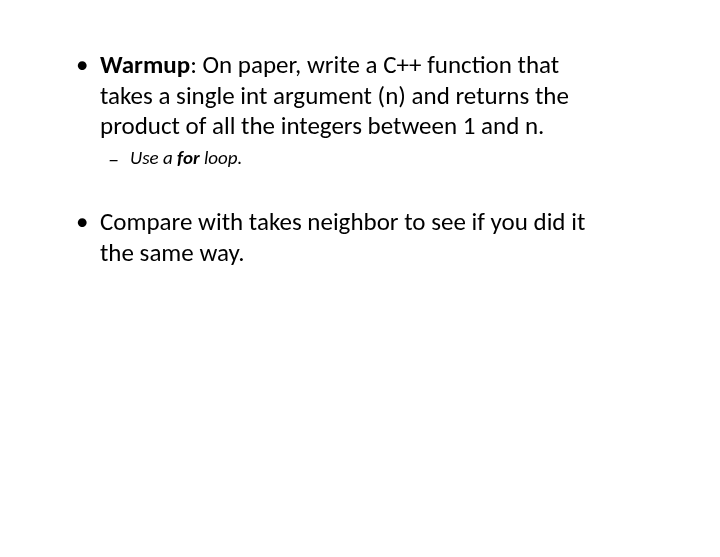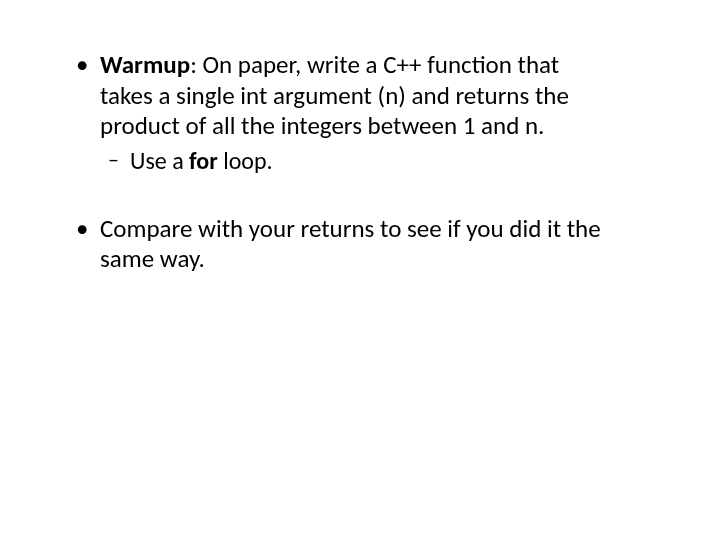--- a/index.html
+++ b/index.html
@@ -36,23 +36,24 @@
     top: 0;
     font-size: 25px;
   }
   ul.level2 {
     margin: 4px 0 0 0;
     padding: 0 0 0 30px;
     list-style: none;
   }
   ul.level2 > li {
     position: relative;
-    font-size: 24px;
+    font-size: 19px;
     line-height: 1.25;
     padding-left: 0;
+    font-style: italic;
   }
   ul.level2 > li::before {
     content: "–";
     position: absolute;
     left: -22px;
     top: 0;
     font-size: 22px;
   }
   .spacer {
     height: 30px;
@@ -71,16 +72,16 @@
     <li>
       <b>Warmup</b><span>: On paper, write a C++ function that takes a single int argument (n) and returns the product of all the integers between 1 and n.</span>
       <ul class="level2">
         <li>
           <span>Use a </span><b>for</b><span> loop.</span>
         </li>
       </ul>
     </li>
     <li class="spacer"></li>
     <li>
-      <span>Compare with your returns to see if you did it the same way.</span>
+      <span>Compare with takes neighbor to see if you did it the same way.</span>
     </li>
   </ul>
 </div>
 
 </body></html>

